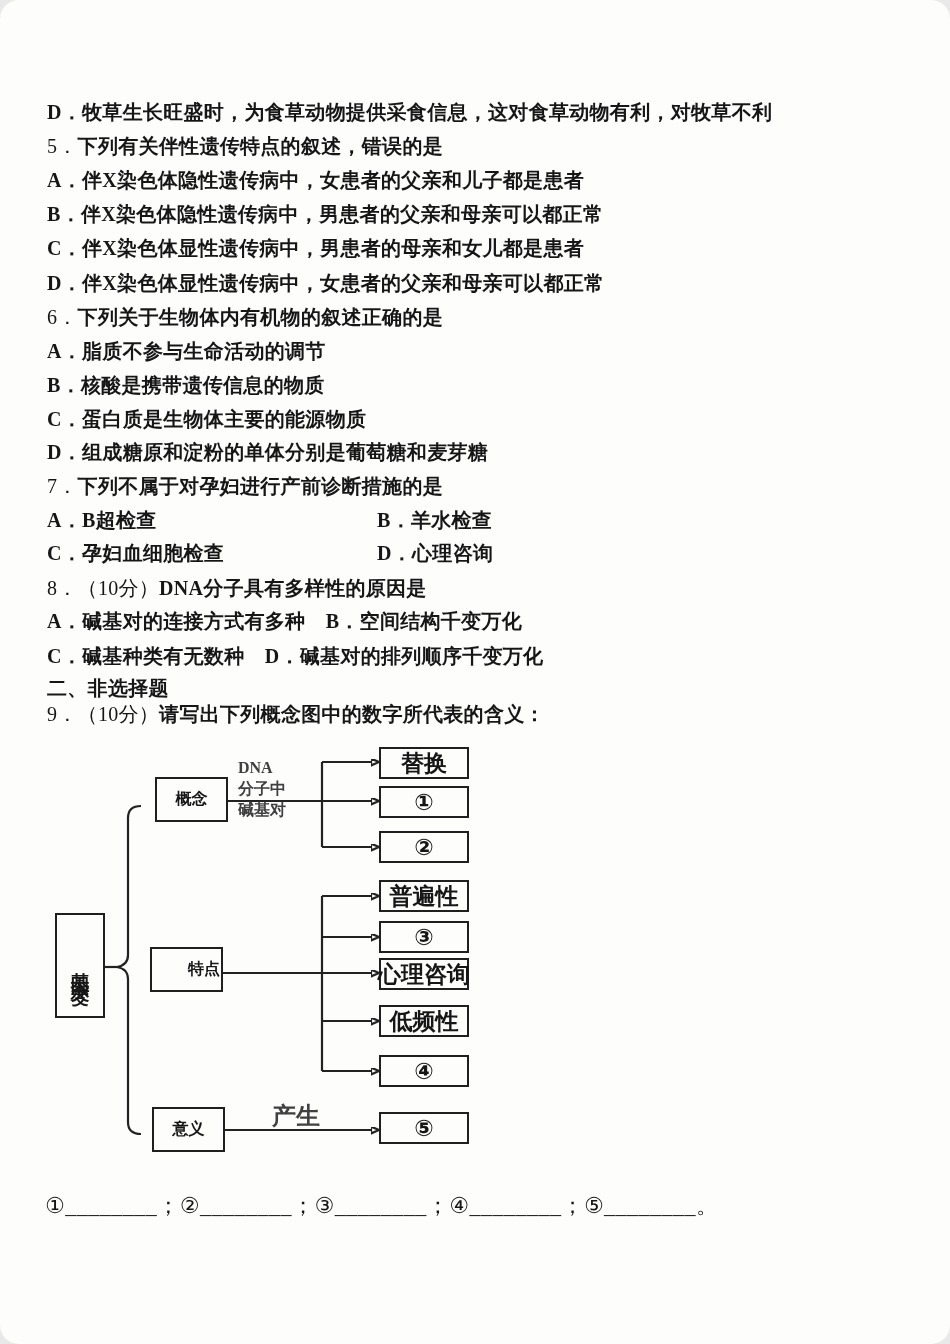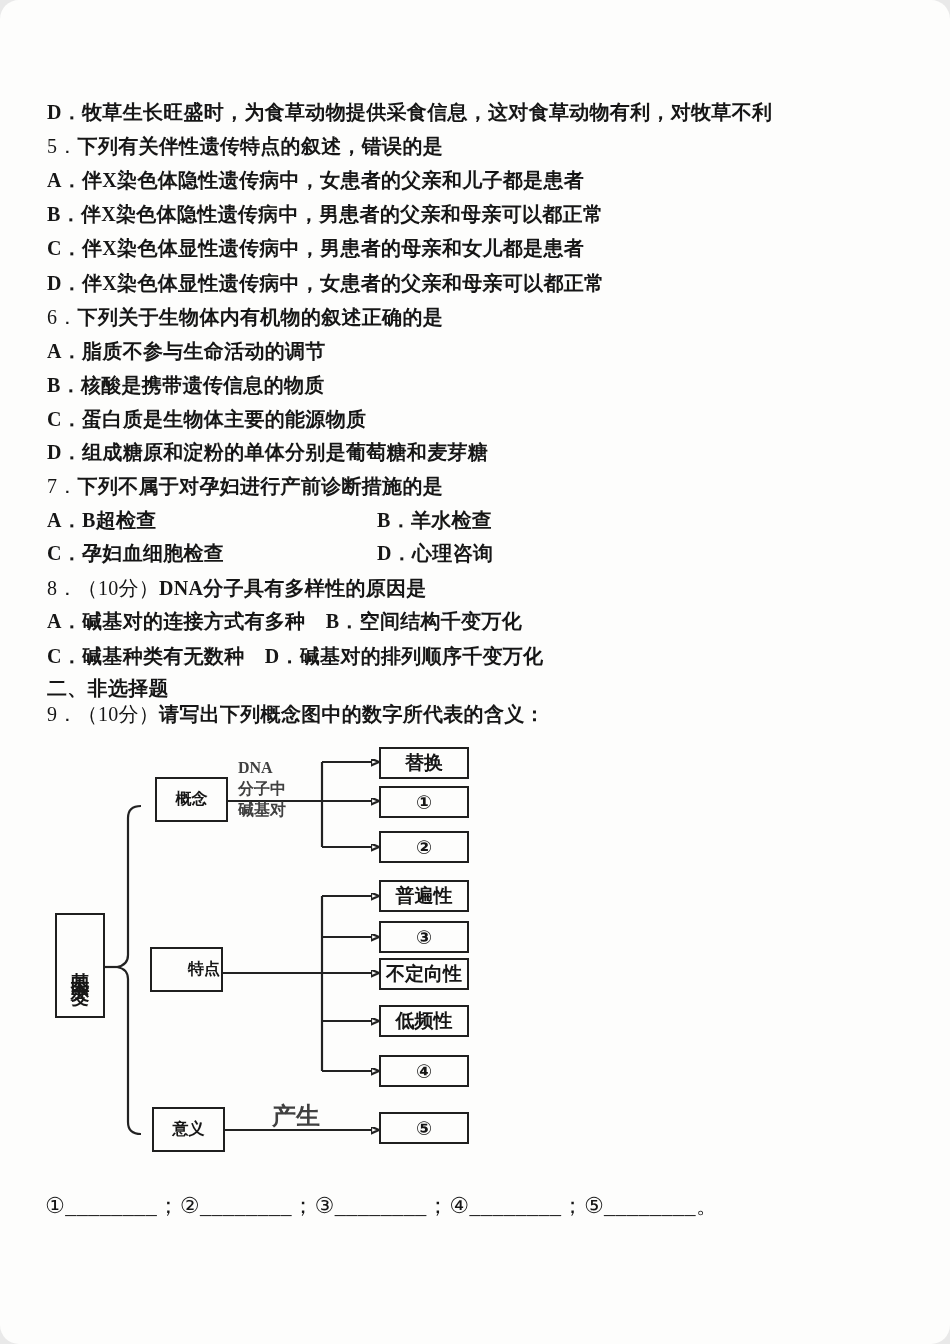--- a/index.html
+++ b/index.html
@@ -27,21 +27,21 @@
   .dbox {
     position:absolute; box-sizing:border-box;
     border:2px solid #1f1f1f;
     background:#fdfdfc;
     display:flex; align-items:center; justify-content:center;
     font-weight:700; font-size:19px;
     font-family:"Liberation Serif","DejaVu Serif","DejaVu Sans",serif;
     white-space:nowrap;
   }
   .dbox-mid { width:73px; height:45px; font-size:16px; }
-  .dbox-right { left:379px; width:90px; height:32px; font-size:19px; }
+  .dbox-right { left:379px; width:90px; height:32px; font-size:23px; }
   .dbox-root { left:55px; top:913px; width:50px; height:105px; }
   .dbox-root span {
     writing-mode:vertical-lr; text-orientation:upright;
     letter-spacing:5px; font-size:19px;
   }
   .edge-label {
     position:absolute; text-align:left;
     font-weight:700; color:#404040;
   }
   #dna-label { left:238px; top:757px; width:74px; font-size:16px; line-height:21px; }
@@ -147,21 +147,21 @@
       <span>②</span>
     </div>
 
   <div class="dbox dbox-right" style="top:880px;">
       <span>普遍性</span>
     </div>
   <div class="dbox dbox-right" style="top:921px;">
       <span>③</span>
     </div>
   <div class="dbox dbox-right" style="top:958px;">
-      <span>不定向性</span>
+      <span>心理咨询</span>
     </div>
   <div class="dbox dbox-right" style="top:1005px;">
       <span>低频性</span>
     </div>
   <div class="dbox dbox-right" style="top:1055px;">
       <span>④</span>
     </div>
 
   <div class="dbox dbox-right" style="top:1112px;">
       <span>⑤</span>

